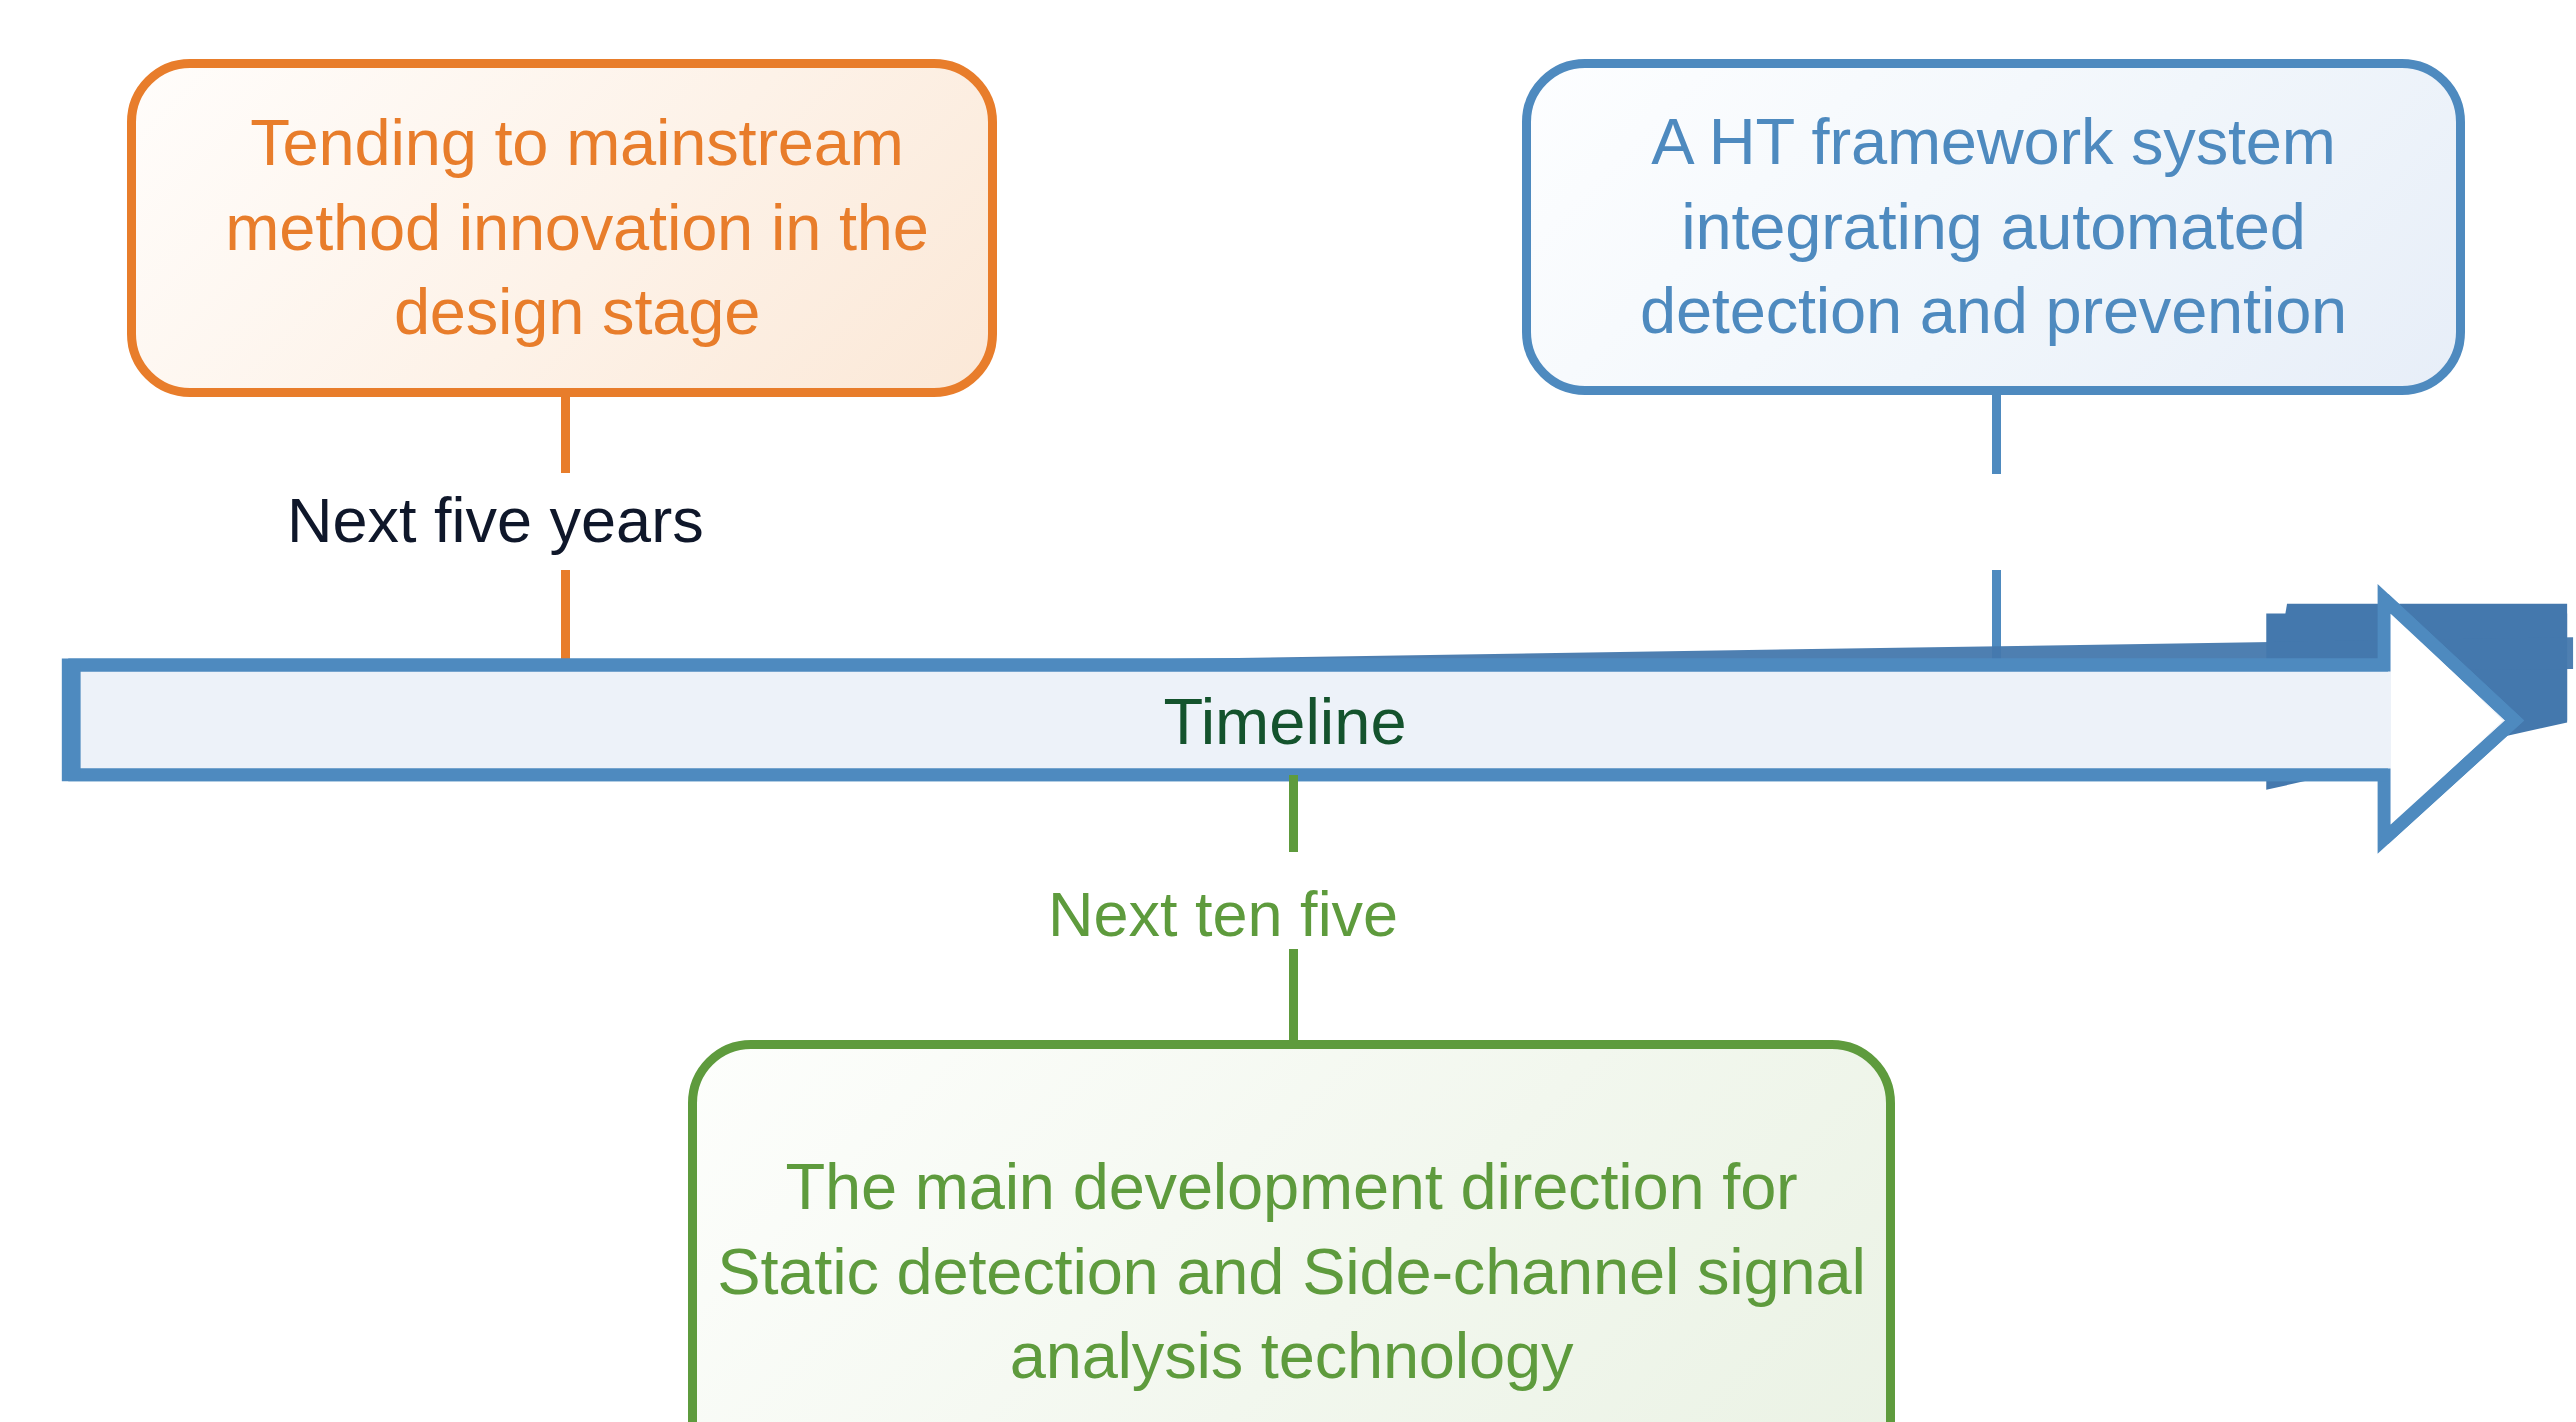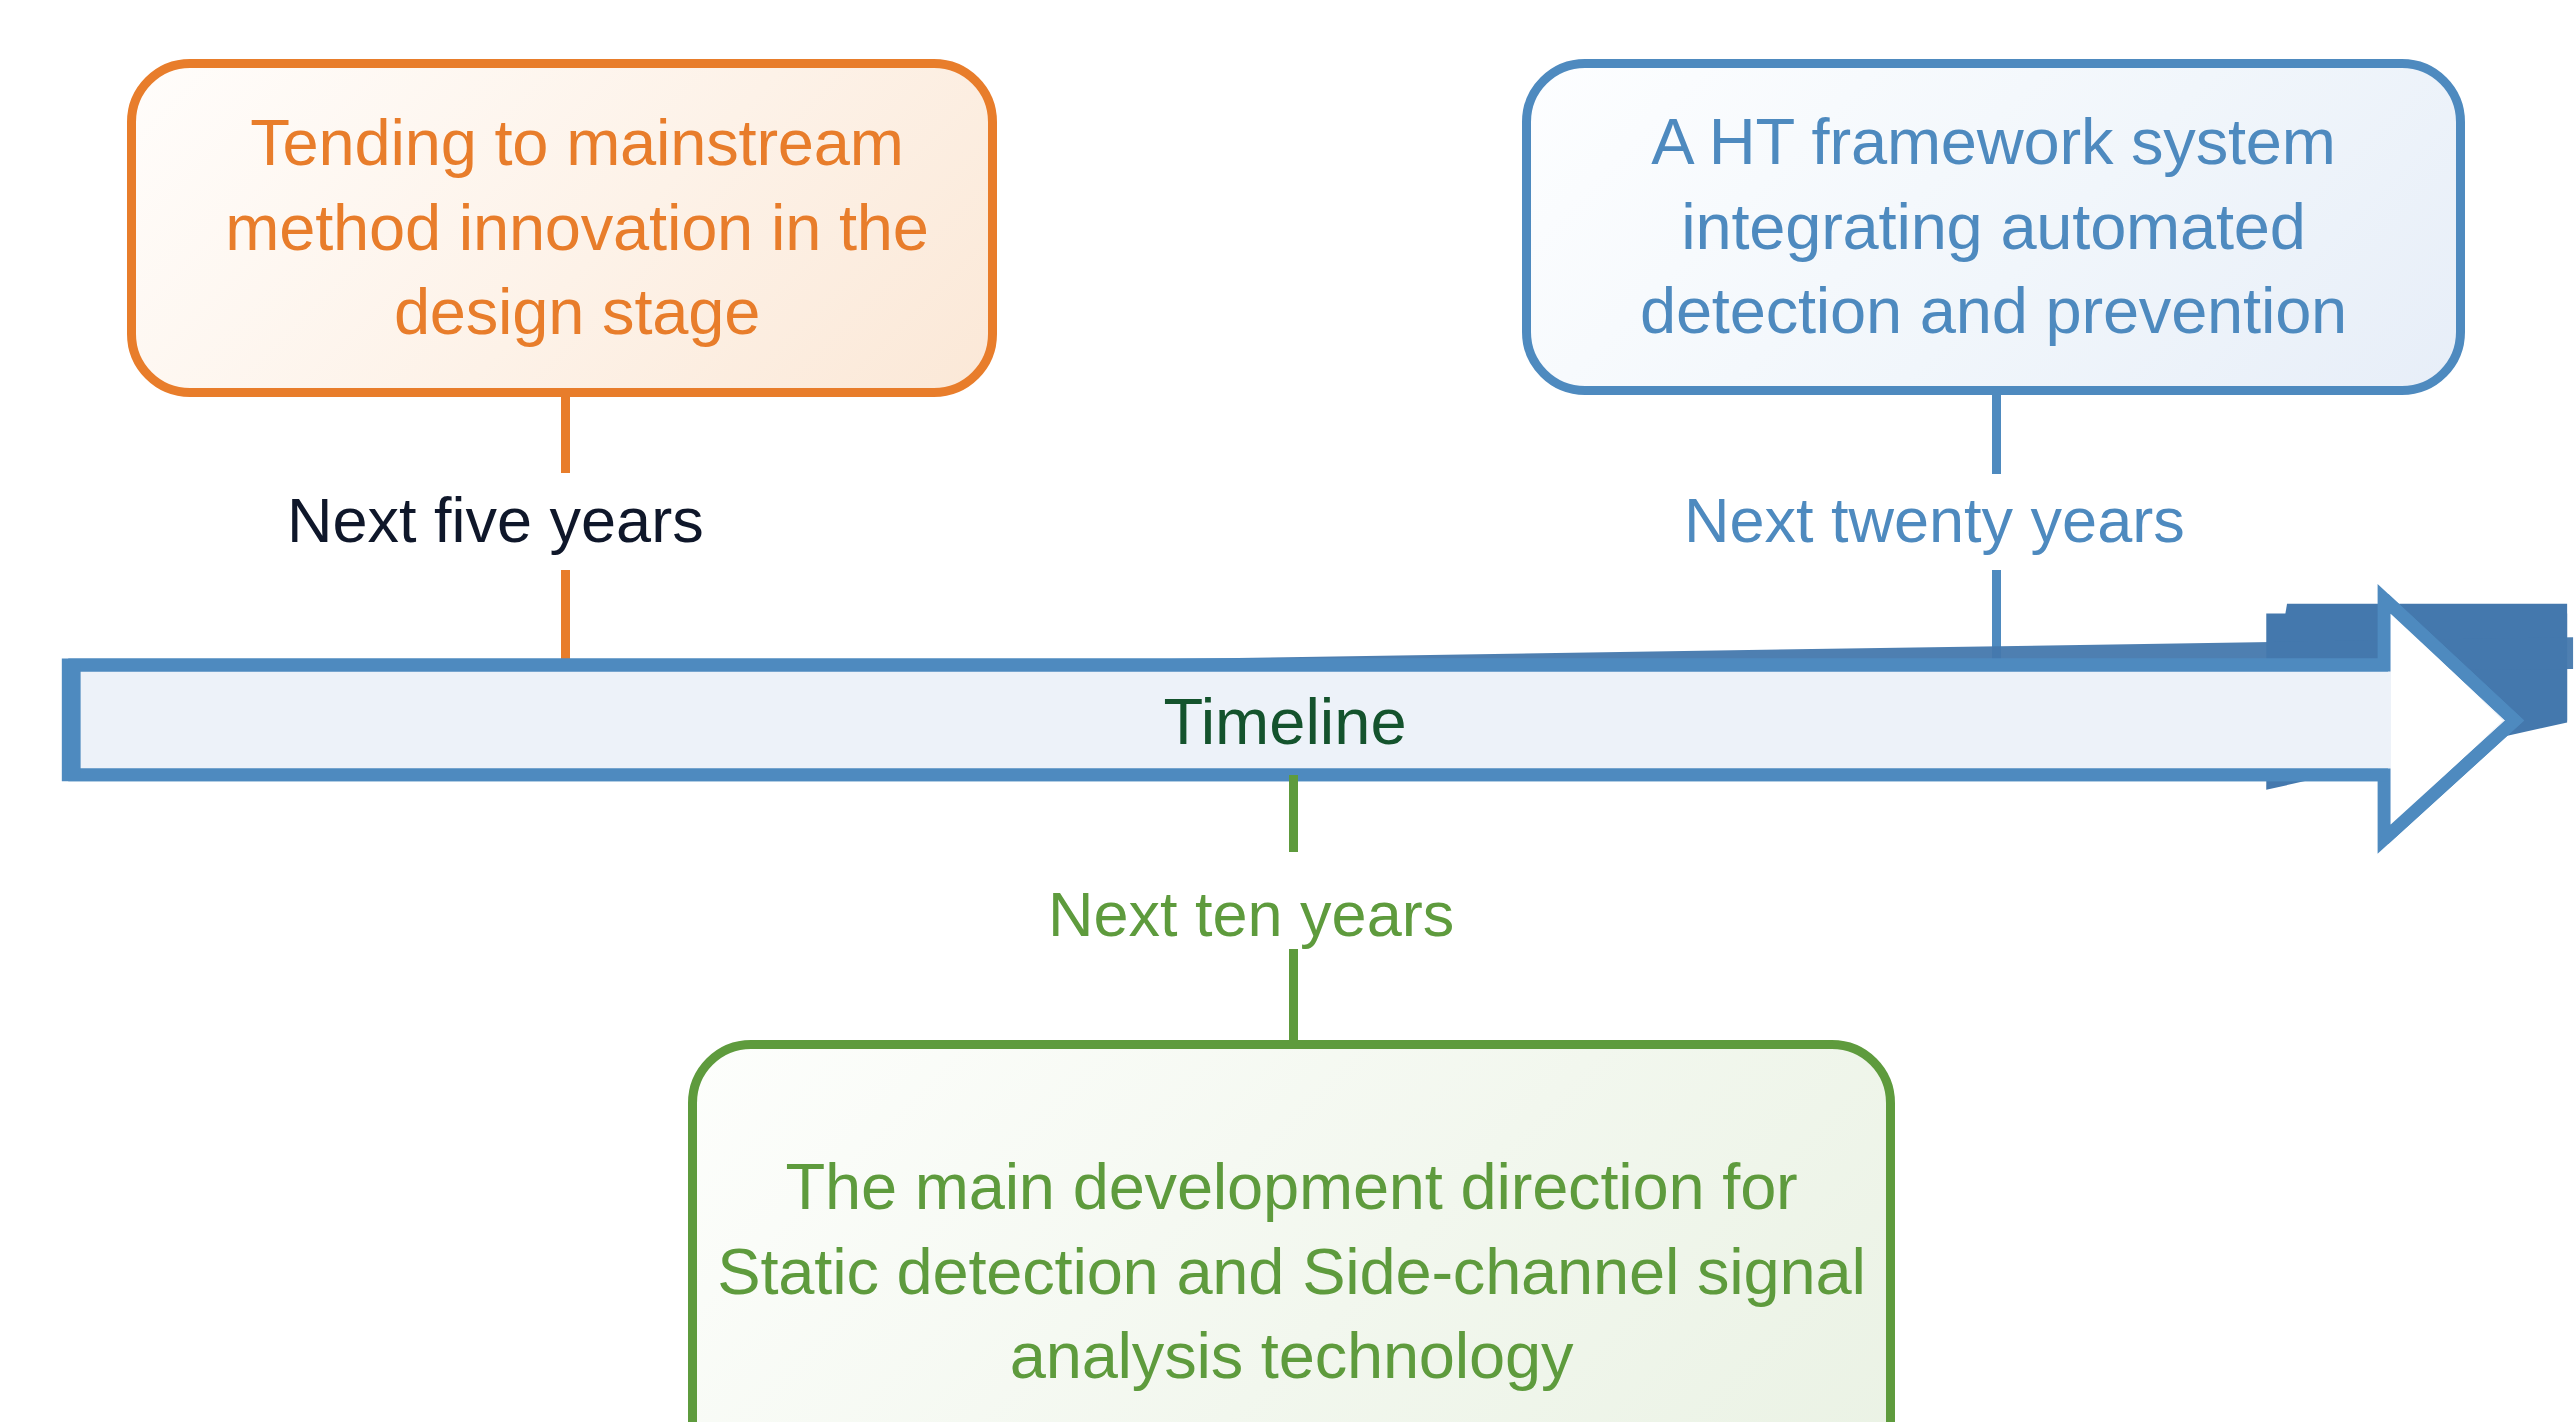--- a/index.html
+++ b/index.html
@@ -144,21 +144,20 @@
     <span class="ctext">Tending to mainstream method innovation in the design stage</span>
   </div>
   <div class="stem stem-orange stem-o-top"></div>
   <div class="milestone-label label-orange">Next five years</div>
   <div class="stem stem-orange stem-o-bot"></div>
 
   <div class="callout callout-blue">
     <span class="ctext">A HT framework system integrating automated detection and prevention</span>
   </div>
   <div class="stem stem-blue stem-b-top"></div>
-  <div class="milestone-label label-blue">Next twenty years</div>
   <div class="stem stem-blue stem-b-bot"></div>
 
   <svg id="timeline-arrow" viewBox="0 0 2601 290">
 
     <polygon points="2310,30 2593,30 2593,148 2290,148" fill="#4478AD"></polygon>
 
     <polygon points="2289,313 2593,245 2593,135 2289,135" fill="#4478AD" transform="translate(0,-95)"></polygon>
 
     <polygon points="68,103 2599,64 2599,96 68,113" fill="#4478AD" opacity="0.95"></polygon>
 
@@ -169,20 +168,20 @@
     <line x1="68" y1="92" x2="2412" y2="92" stroke="#4E8ABF" stroke-width="13"></line>
     <line x1="68" y1="203" x2="2412" y2="203" stroke="#4E8ABF" stroke-width="13"></line>
     <line x1="74" y1="92" x2="74" y2="203" stroke="#4E8ABF" stroke-width="13"></line>
   </svg>
 
   <div id="timeline-label">
     <span class="inner">Timeline</span>
   </div>
 
   <div class="stem stem-green stem-g-top"></div>
-  <div class="milestone-label label-green">Next ten years</div>
+  <div class="milestone-label label-green">Next ten five</div>
   <div class="stem stem-green stem-g-bot"></div>
   <div class="callout callout-green">
     <span class="ctext">The main development direction for Static detection and Side-channel signal analysis technology</span>
   </div>
 
 </div>
 
 
 </body></html>

